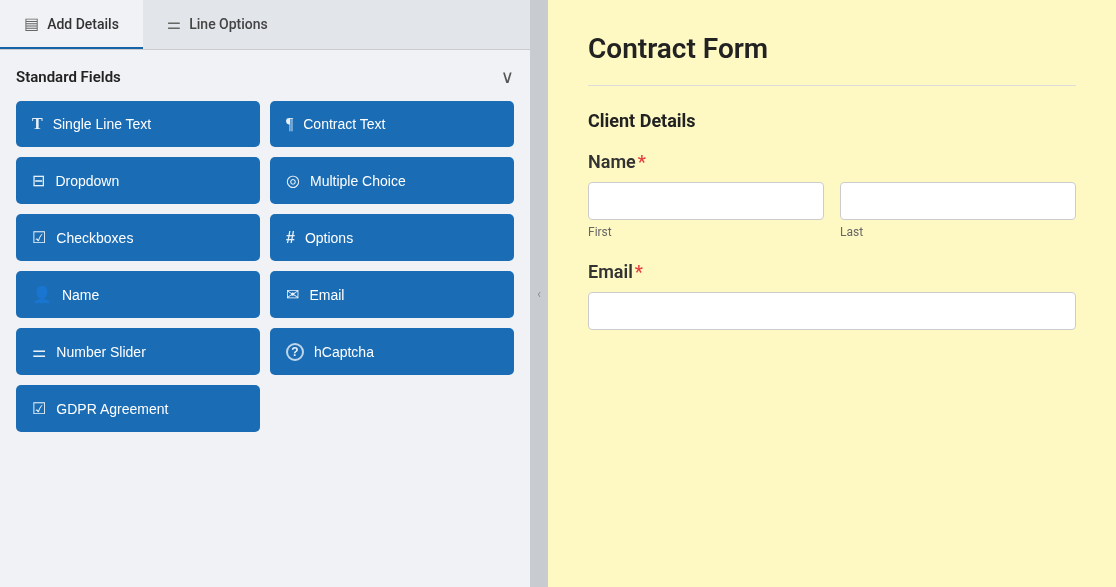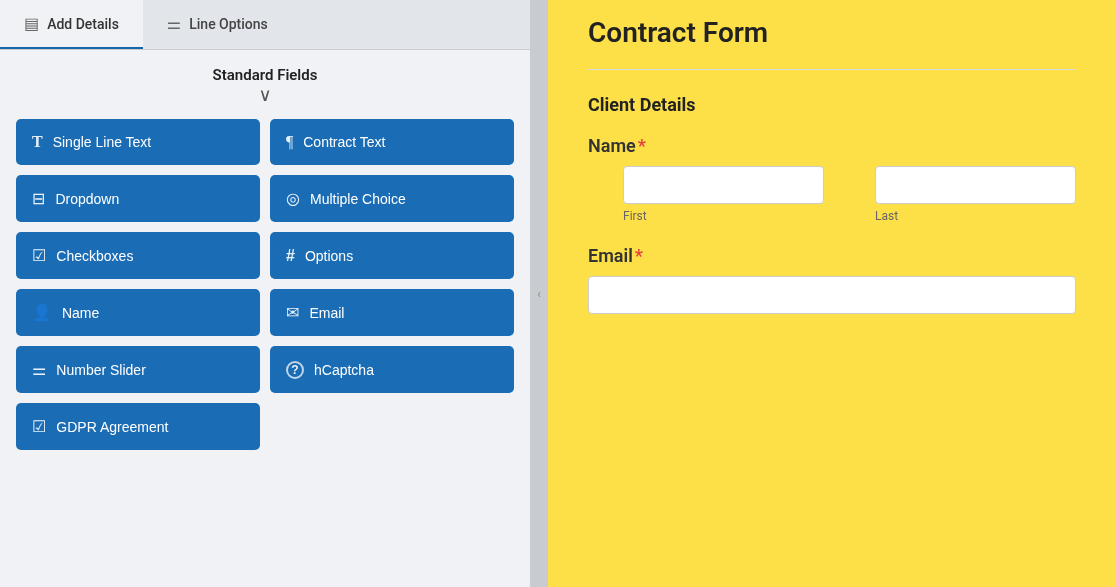--- a/index.html
+++ b/index.html
@@ -54,21 +54,20 @@
       padding: 16px;
       flex: 1;
       overflow-y: auto;
     }
 
     .section-header {
       display: flex;
       align-items: center;
       justify-content: space-between;
       margin-bottom: 14px;
-      flex-direction: column;
     }
 
     .section-title {
       font-size: 15px;
       font-weight: 600;
       color: #222;
     }
 
     .section-toggle {
       font-size: 18px;
@@ -112,22 +111,22 @@
       justify-content: center;
       cursor: pointer;
       flex-shrink: 0;
       font-size: 12px;
       color: #888;
     }
 
     
     .right-panel {
       flex: 1;
-      background: #fde047;
-      padding: 16px 40px;
+      background: #fef9c3;
+      padding: 32px 40px;
       overflow-y: auto;
     }
 
     .form-title {
       font-size: 28px;
       font-weight: 600;
       color: #222;
       margin-bottom: 20px;
     }
 
@@ -157,21 +156,20 @@
     }
 
     .name-row {
       display: flex;
       gap: 16px;
       margin-bottom: 8px;
     }
 
     .name-col {
       flex: 1;
-      margin-left: 35px;
     }
 
     .form-input {
       width: 100%;
       border: 1px solid #ccc;
       border-radius: 4px;
       padding: 10px 12px;
       font-size: 14px;
       color: #333;
       background: white;

